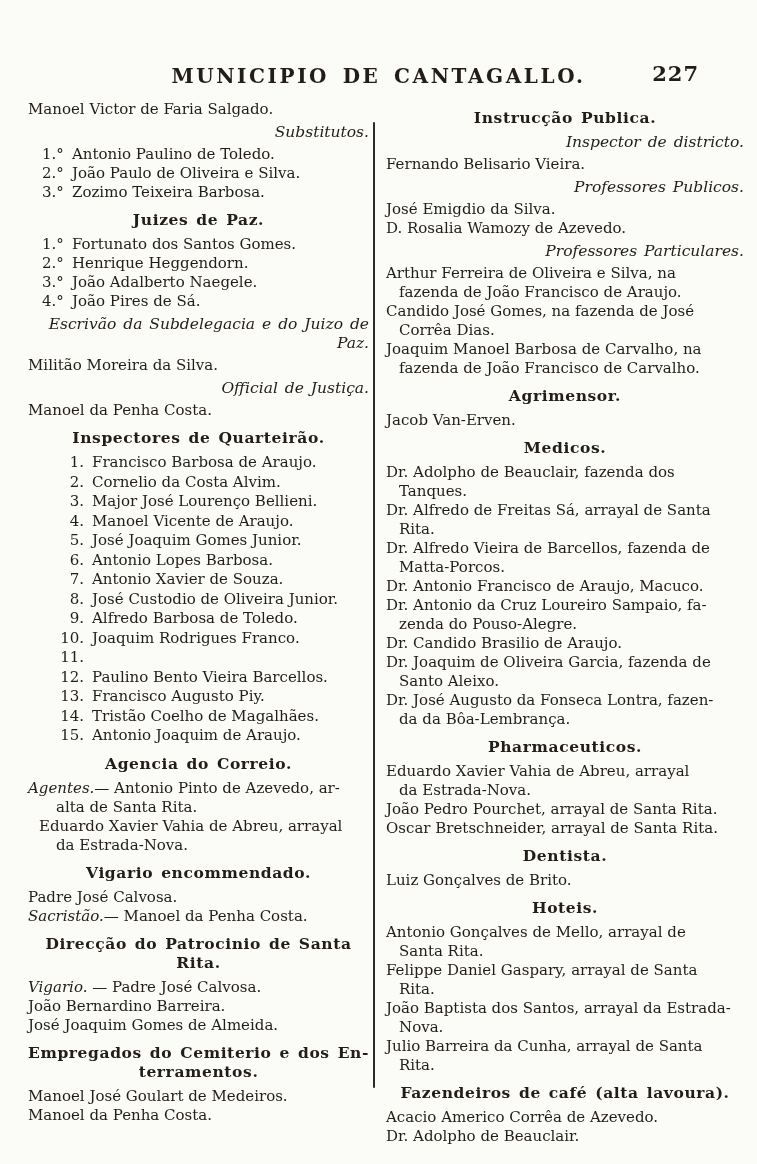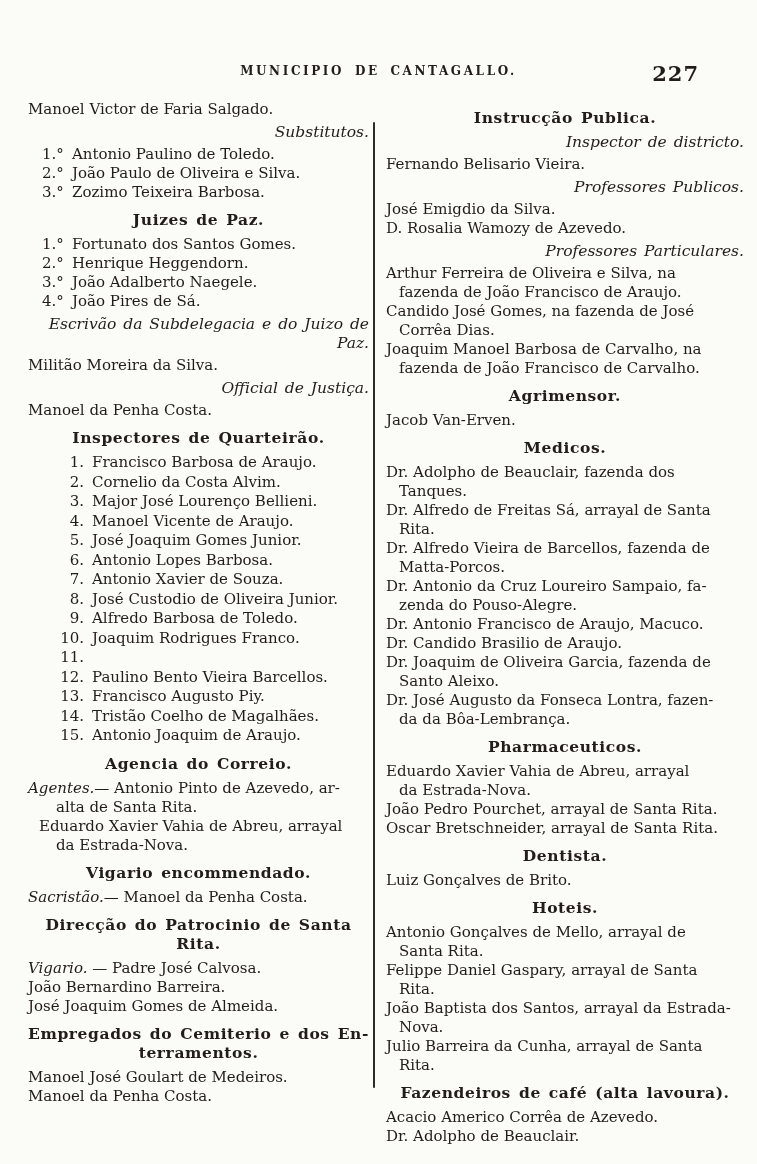--- a/index.html
+++ b/index.html
@@ -6,21 +6,21 @@
   body{
     width:757px;height:1164px;overflow:hidden;
     background:#fbfbf7;
     font-family:"DejaVu Serif", serif;
     color:#221d18;
     -webkit-font-smoothing:antialiased;
   }
   .page{position:relative;width:757px;height:1164px;box-sizing:border-box;padding-top:64px;}
   .page-header{position:relative;height:32px;margin:0 40px;}
   .page-title{
-    text-align:center;font-weight:bold;font-size:12px;letter-spacing:2.6px;
+    text-align:center;font-weight:bold;font-size:20px;letter-spacing:2.6px;
     word-spacing:4px;
   }
   .page-number{
     position:absolute;right:18px;top:-3px;
     font-size:21px;font-weight:bold;letter-spacing:1px;
   }
   .columns{display:flex;align-items:flex-start;margin-top:4px;}
   .col{box-sizing:border-box;}
   .col-left{width:341px;margin-left:28px;}
   .col-right{width:358px;margin-left:17px;}
@@ -164,20 +164,21 @@
             <span class="num">15.</span>
             <span class="txt">Antonio Joaquim de Araujo.</span>
           </div>
         </div>
         <h3 class="heading">Agencia do Correio.</h3>
         <div class="hang lead-hang"><span class="lead">Agentes.—</span><span class="rest"> Antonio Pinto de Azevedo, ar-
 alta de Santa Rita.</span></div>
         <div class="hang hang2">Eduardo Xavier Vahia de Abreu, arrayal
 da Estrada-Nova.</div>
         <h3 class="heading">Vigario encommendado.</h3>
+        <div class="line">Padre José Calvosa.</div>
         <div class="line"><span class="lead">Sacristão.—</span><span class="rest"> Manoel da Penha Costa.</span></div>
         <h3 class="heading">Direcção do Patrocinio de Santa Rita.</h3>
         <div class="line"><span class="lead">Vigario.</span><span class="rest"> — Padre José Calvosa.</span></div>
         <div class="line">João Bernardino Barreira.</div>
         <div class="line">José Joaquim Gomes de Almeida.</div>
         <h3 class="heading">Empregados do Cemiterio e dos En-
 terramentos.</h3>
         <div class="line">Manoel José Goulart de Medeiros.</div>
         <div class="line">Manoel da Penha Costa.</div>
       </div>
@@ -197,23 +198,23 @@
 fazenda de João Francisco de Carvalho.</div>
         <h3 class="heading">Agrimensor.</h3>
         <div class="line">Jacob Van-Erven.</div>
         <h3 class="heading">Medicos.</h3>
         <div class="hang">Dr. Adolpho de Beauclair, fazenda dos
 Tanques.</div>
         <div class="hang">Dr. Alfredo de Freitas Sá, arrayal de Santa
 Rita.</div>
         <div class="hang">Dr. Alfredo Vieira de Barcellos, fazenda de
 Matta-Porcos.</div>
+        <div class="hang">Dr. Antonio Francisco de Araujo, Macuco.</div>
         <div class="hang">Dr. Antonio da Cruz Loureiro Sampaio, fa-
 zenda do Pouso-Alegre.</div>
-        <div class="hang">Dr. Antonio Francisco de Araujo, Macuco.</div>
         <div class="hang">Dr. Candido Brasilio de Araujo.</div>
         <div class="hang">Dr. Joaquim de Oliveira Garcia, fazenda de
 Santo Aleixo.</div>
         <div class="hang">Dr. José Augusto da Fonseca Lontra, fazen-
 da da Bôa-Lembrança.</div>
         <h3 class="heading">Pharmaceuticos.</h3>
         <div class="hang">Eduardo Xavier Vahia de Abreu, arrayal
 da Estrada-Nova.</div>
         <div class="hang">João Pedro Pourchet, arrayal de Santa Rita.</div>
         <div class="hang">Oscar Bretschneider, arrayal de Santa Rita.</div>

